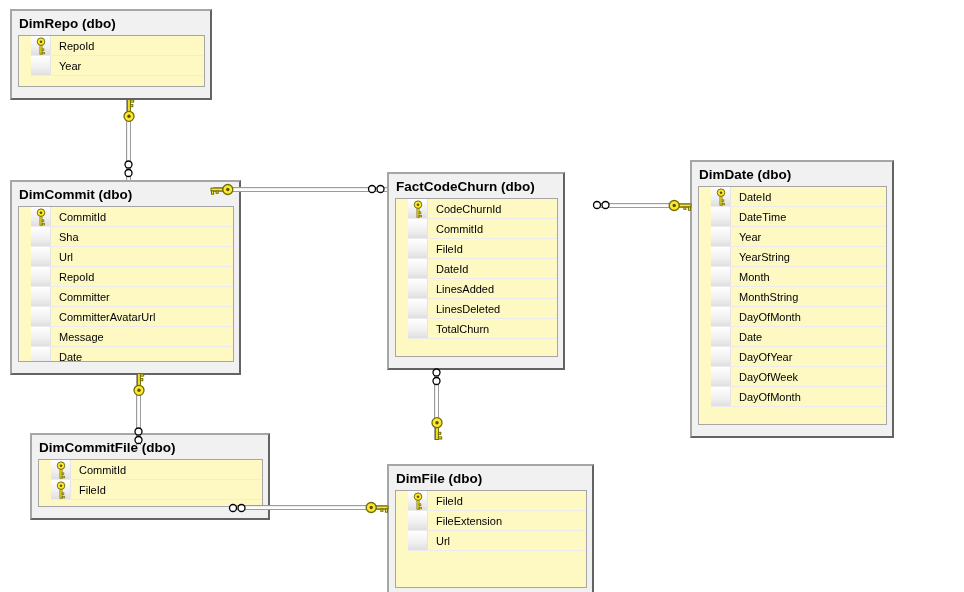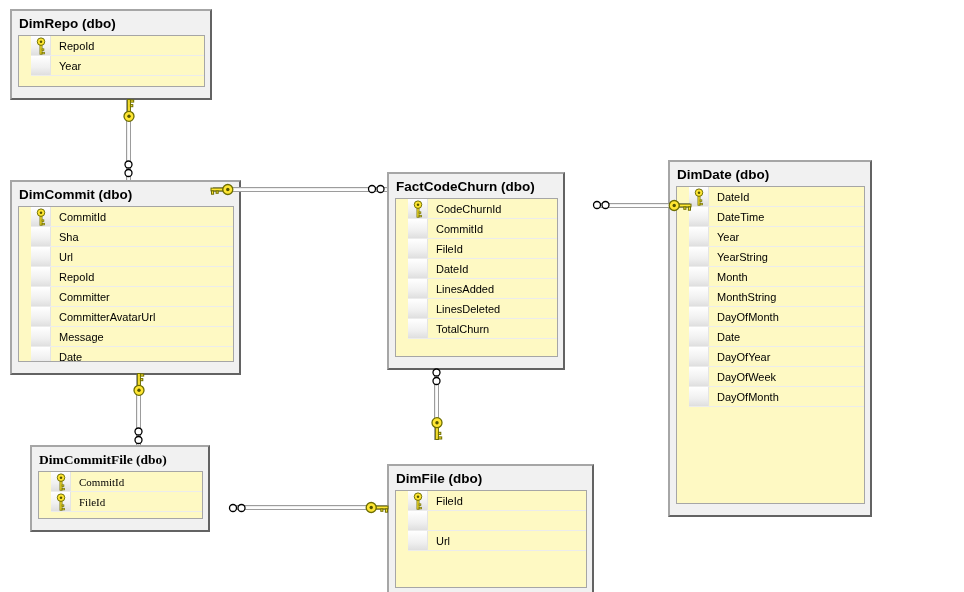--- a/index.html
+++ b/index.html
@@ -46,22 +46,22 @@
   .ep{position:absolute;line-height:0;}
   .rot90{transform:rotate(90deg);}
   .rot-90{transform:rotate(-90deg);}
   .mirror{transform:scaleX(-1);}
   .rot-90m{transform:rotate(-90deg) scaleX(-1);}
   svg{display:block;}
   
   #t-dimrepo       {left:10px; top:9px;   width:202px;height:91px;}
   #t-dimcommit     {left:10px; top:180px; width:231px;height:195px;}
   #t-factcodechurn {left:387px;top:172px; width:178px;height:198px;}
-  #t-dimdate       {left:668px;top:160px; width:204px;height:357px;}
-  #t-dimcommitfile {left:30px; top:445px; width:180px;height:87px;font-family:Liberation Serif, serif;}
+  #t-dimdate       {left:690px;top:160px; width:204px;height:278px;}
+  #t-dimcommitfile {left:30px; top:433px; width:240px;height:87px;}
   #t-dimfile       {left:387px;top:464px; width:207px;height:137px;}
 </style>
 </head>
 <body>
 
 <svg width="0" height="0" style="position:absolute">
   <defs>
     <symbol id="key-sym" viewBox="0 0 24 13">
       <rect x="11" y="5.1" width="12" height="2.8" fill="#ffe633" stroke="#6d6d00" stroke-width="1"></rect>
       <rect x="15.8" y="7.9" width="2.1" height="2.4" fill="#ffe633" stroke="#6d6d00" stroke-width="1"></rect>
@@ -253,20 +253,21 @@
         <div class="tbl-row">
           <div class="icon-cell">
             <svg width="18" height="10" class="rowkey">
               <use href="#key-sym"></use>
             </svg>
           </div>
           <div class="name-cell">FileId</div>
         </div>
         <div class="tbl-row">
           <div class="icon-cell"></div>
+          <div class="name-cell">FileExtension</div>
         </div>
         <div class="tbl-row">
           <div class="icon-cell"></div>
           <div class="name-cell">Url</div>
         </div>
       </div>
     </div>
 
   <div>
     <div class="line-v" style="left:126px;top:100px;height:80px"></div>

